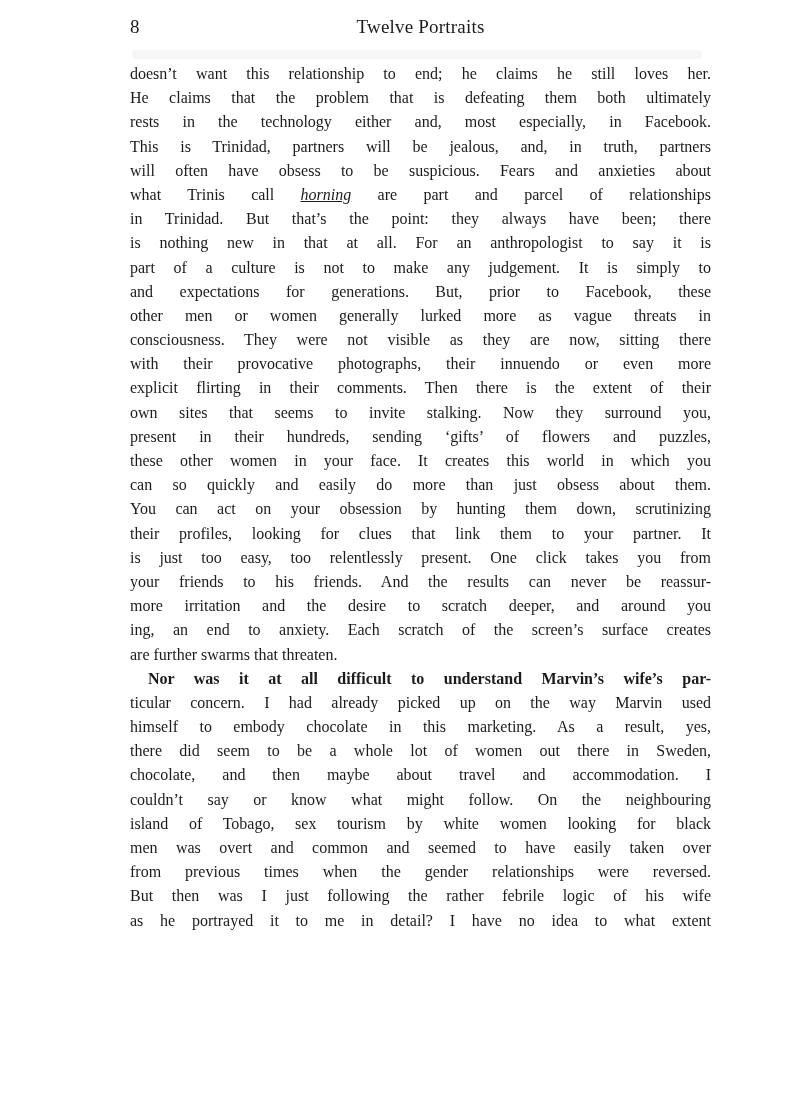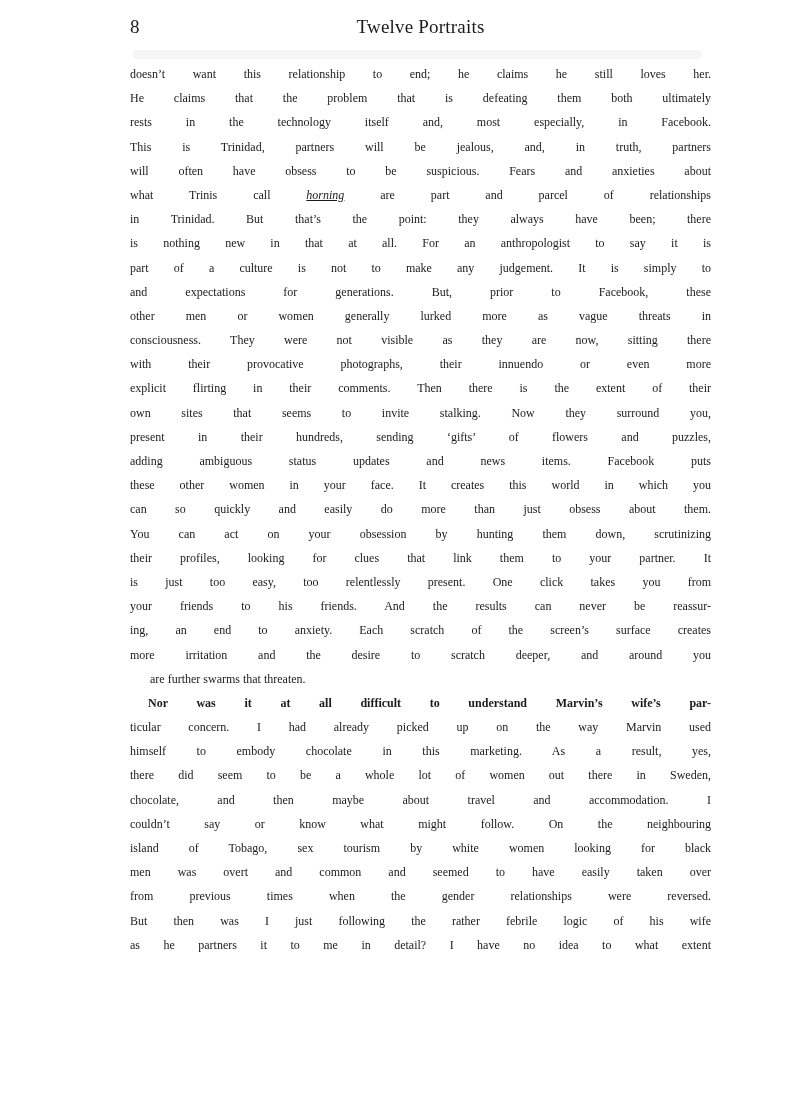--- a/index.html
+++ b/index.html
@@ -44,36 +44,35 @@
     width: 570px;
     height: 9px;
     background: rgba(0, 0, 0, 0.035);
     border-radius: 4px;
   }
   .text-block {
     position: absolute;
     top: 62px;
     left: 130px;
     width: 581px;
-    font-size: 12px;
+    font-size: 16px;
     line-height: 24.2px;
   }
   .paragraph {
     margin: 0;
   }
   .line {
     text-align: justify;
     text-align-last: justify;
     white-space: normal;
     overflow: hidden;
     height: 24.2px;
   }
   .line.flush {
     text-align-last: left;
-    margin-left: 20px;
   }
   .line.indent {
     text-indent: 18px;
     font-weight: bold;
   }
   .line i {
     font-style: italic;
     text-decoration: underline;
   }
 </style>
@@ -85,52 +84,51 @@
     <span class="folio">8</span>
     <span class="running-title">Twelve Portraits</span>
   </header>
 
   <div class="scan-artifact"></div>
 
   <main class="text-block">
       <div class="paragraph">
         <div class="line">doesn’t want this relationship to end; he claims he still loves her.</div>
         <div class="line">He claims that the problem that is defeating them both ultimately</div>
-        <div class="line">rests in the technology itself and, most especially, in Facebook.</div>
+        <div class="line">rests in the technology either and, most especially, in Facebook.</div>
         <div class="line">This is Trinidad, partners will be jealous, and, in truth, partners</div>
         <div class="line">will often have obsess to be suspicious. Fears and anxieties about</div>
         <div class="line">what Trinis call <i>horning</i> are part and parcel of relationships</div>
         <div class="line">in Trinidad. But that’s the point: they always have been; there</div>
         <div class="line">is nothing new in that at all. For an anthropologist to say it is</div>
         <div class="line">part of a culture is not to make any judgement. It is simply to</div>
         <div class="line">and expectations for generations. But, prior to Facebook, these</div>
         <div class="line">other men or women generally lurked more as vague threats in</div>
         <div class="line">consciousness. They were not visible as they are now, sitting there</div>
         <div class="line">with their provocative photographs, their innuendo or even more</div>
         <div class="line">explicit flirting in their comments. Then there is the extent of their</div>
         <div class="line">own sites that seems to invite stalking. Now they surround you,</div>
         <div class="line">present in their hundreds, sending ‘gifts’ of flowers and puzzles,</div>
-        <div class="line">adding ambiguous status updates and news items. Facebook puts</div>
         <div class="line">these other women in your face. It creates this world in which you</div>
         <div class="line">can so quickly and easily do more than just obsess about them.</div>
         <div class="line">You can act on your obsession by hunting them down, scrutinizing</div>
         <div class="line">their profiles, looking for clues that link them to your partner. It</div>
         <div class="line">is just too easy, too relentlessly present. One click takes you from</div>
         <div class="line">your friends to his friends. And the results can never be reassur-</div>
+        <div class="line">more irritation and the desire to scratch deeper, and around you</div>
         <div class="line">ing, an end to anxiety. Each scratch of the screen’s surface creates</div>
-        <div class="line">more irritation and the desire to scratch deeper, and around you</div>
         <div class="line flush">are further swarms that threaten.</div>
       </div>
       <div class="paragraph">
         <div class="line indent">Nor was it at all difficult to understand Marvin’s wife’s par-</div>
         <div class="line">ticular concern. I had already picked up on the way Marvin used</div>
         <div class="line">himself to embody chocolate in this marketing. As a result, yes,</div>
         <div class="line">there did seem to be a whole lot of women out there in Sweden,</div>
         <div class="line">chocolate, and then maybe about travel and accommodation. I</div>
         <div class="line">couldn’t say or know what might follow. On the neighbouring</div>
         <div class="line">island of Tobago, sex tourism by white women looking for black</div>
         <div class="line">men was overt and common and seemed to have easily taken over</div>
         <div class="line">from previous times when the gender relationships were reversed.</div>
         <div class="line">But then was I just following the rather febrile logic of his wife</div>
-        <div class="line">as he partners it to me in detail? I have no idea to what extent</div>
+        <div class="line">as he portrayed it to me in detail? I have no idea to what extent</div>
       </div>
     </main>
 </div>
 
 </body></html>

